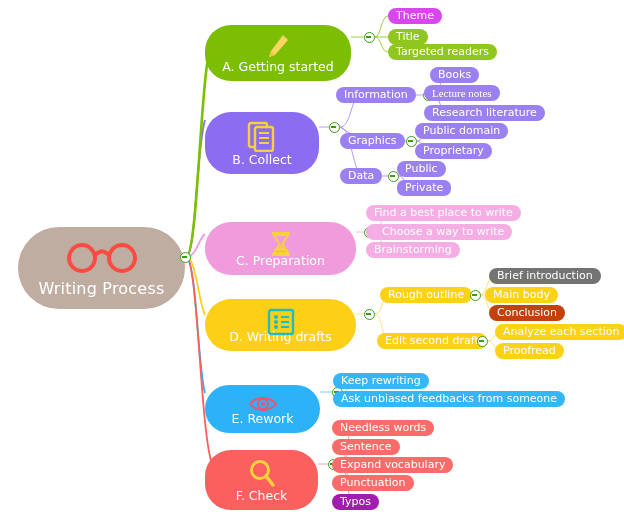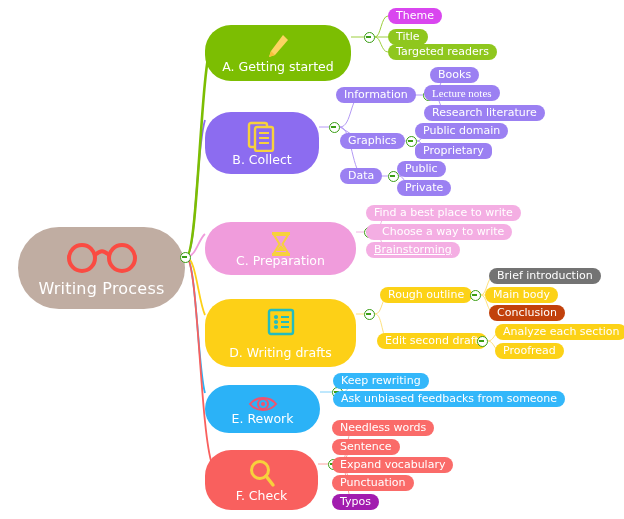--- a/index.html
+++ b/index.html
@@ -27,21 +27,21 @@
   
   .main{
     border-radius:26px;flex-direction:column;justify-content:flex-end;
     padding-bottom:7px;font-size:12.5px;
   }
   .main .mico{position:absolute;top:8px;left:50%;transform:translateX(-50%);}
 
   .m-a{left:205px;top:9px;width:146px;height:56px;background:#7cbe02;}
   .m-b{left:205px;top:96px;width:114px;height:62px;background:#8c6cf0;}
   .m-c{left:205px;top:206px;width:151px;height:53px;background:#f09cdc;}
-  .m-d{left:205px;top:283px;width:151px;height:68px;background:#fdd017;}
+  .m-d{left:205px;top:283px;width:151px;height:52px;background:#fdd017;}
   .m-e{left:205px;top:369px;width:115px;height:48px;background:#2bb2f7;}
   .m-f{left:205px;top:434px;width:113px;height:60px;background:#f9605e;}
 
   
   .pill{
     position:absolute;border-radius:9px;height:16px;line-height:16px;
     padding:0 8px;color:#fff;font-size:11px;white-space:nowrap;
     display:flex;align-items:center;
   }
 
@@ -170,42 +170,42 @@
 
   <div class="pill" style="left:336px;top:87px;background:#9b80f2;">Information</div>
   <div class="toggle" style="left:423px;top:90px;"></div>
   <div class="pill" style="left:430px;top:67px;background:#9b80f2;">Books</div>
   <div class="pill" style="left:424px;top:85px;background:#9b80f2;font-family:Liberation Serif, serif;">Lecture notes</div>
   <div class="pill" style="left:424px;top:105px;background:#9b80f2;">Research literature</div>
 
   <div class="pill" style="left:340px;top:133px;background:#9b80f2;">Graphics</div>
   <div class="toggle" style="left:406px;top:136px;"></div>
   <div class="pill" style="left:415px;top:123px;background:#9b80f2;">Public domain</div>
-  <div class="pill" style="left:415px;top:143px;background:#9b80f2;border-radius:6px;">Proprietary</div>
+  <div class="pill" style="left:415px;top:143px;background:#9b80f2;">Proprietary</div>
 
   <div class="pill" style="left:340px;top:168px;background:#9b80f2;">Data</div>
   <div class="toggle" style="left:388px;top:171px;"></div>
   <div class="pill" style="left:397px;top:161px;background:#9b80f2;">Public</div>
-  <div class="pill" style="left:397px;top:180px;background:#9b80f2;">Private</div>
+  <div class="pill" style="left:397px;top:180px;background:#9b80f2;border-radius:7px;">Private</div>
 
   <div class="node main m-c">
     <span class="mico">
       <svg width="26" height="28" viewBox="0 0 26 28">
         <rect x="4" y="2" width="18" height="3" fill="#f7d13c"></rect>
         <rect x="4" y="23" width="18" height="3" fill="#f7d13c"></rect>
         <path d="M6,5 L20,5 L14.5,14 L20,23 L6,23 L11.5,14 Z" fill="none" stroke="#f7d13c" stroke-width="2"></path>
         <path d="M8,21 L18,21 L13,15 Z" fill="#f7d13c"></path>
       </svg>
     </span>
     <span>C. Preparation</span>
   </div>
   <div class="toggle" style="left:364px;top:227px;"></div>
   <div class="pill" style="left:366px;top:205px;background:#f4aee3;">Find a best place to write</div>
   <div class="pill" style="left:366px;top:224px;background:#f4aee3;padding-left:16px;">Choose a way to write</div>
-  <div class="pill" style="left:366px;top:242px;background:#f4aee3;text-decoration:underline;">Brainstorming</div>
+  <div class="pill" style="left:366px;top:242px;background:#f4aee3;">Brainstorming</div>
 
   <div class="node main m-d">
     <span class="mico">
       <svg width="30" height="30" viewBox="0 0 30 30">
         <rect x="3" y="3" width="24" height="24" rx="2" fill="none" stroke="#22bcbf" stroke-width="2.4"></rect>
         <circle cx="10" cy="10" r="2.1" fill="#22bcbf"></circle>
         <circle cx="10" cy="15" r="2.1" fill="#22bcbf"></circle>
         <circle cx="10" cy="20" r="2.1" fill="#22bcbf"></circle>
         <path d="M15,10 H23 M15,15 H23 M15,20 H23" stroke="#22bcbf" stroke-width="2"></path>
       </svg>

